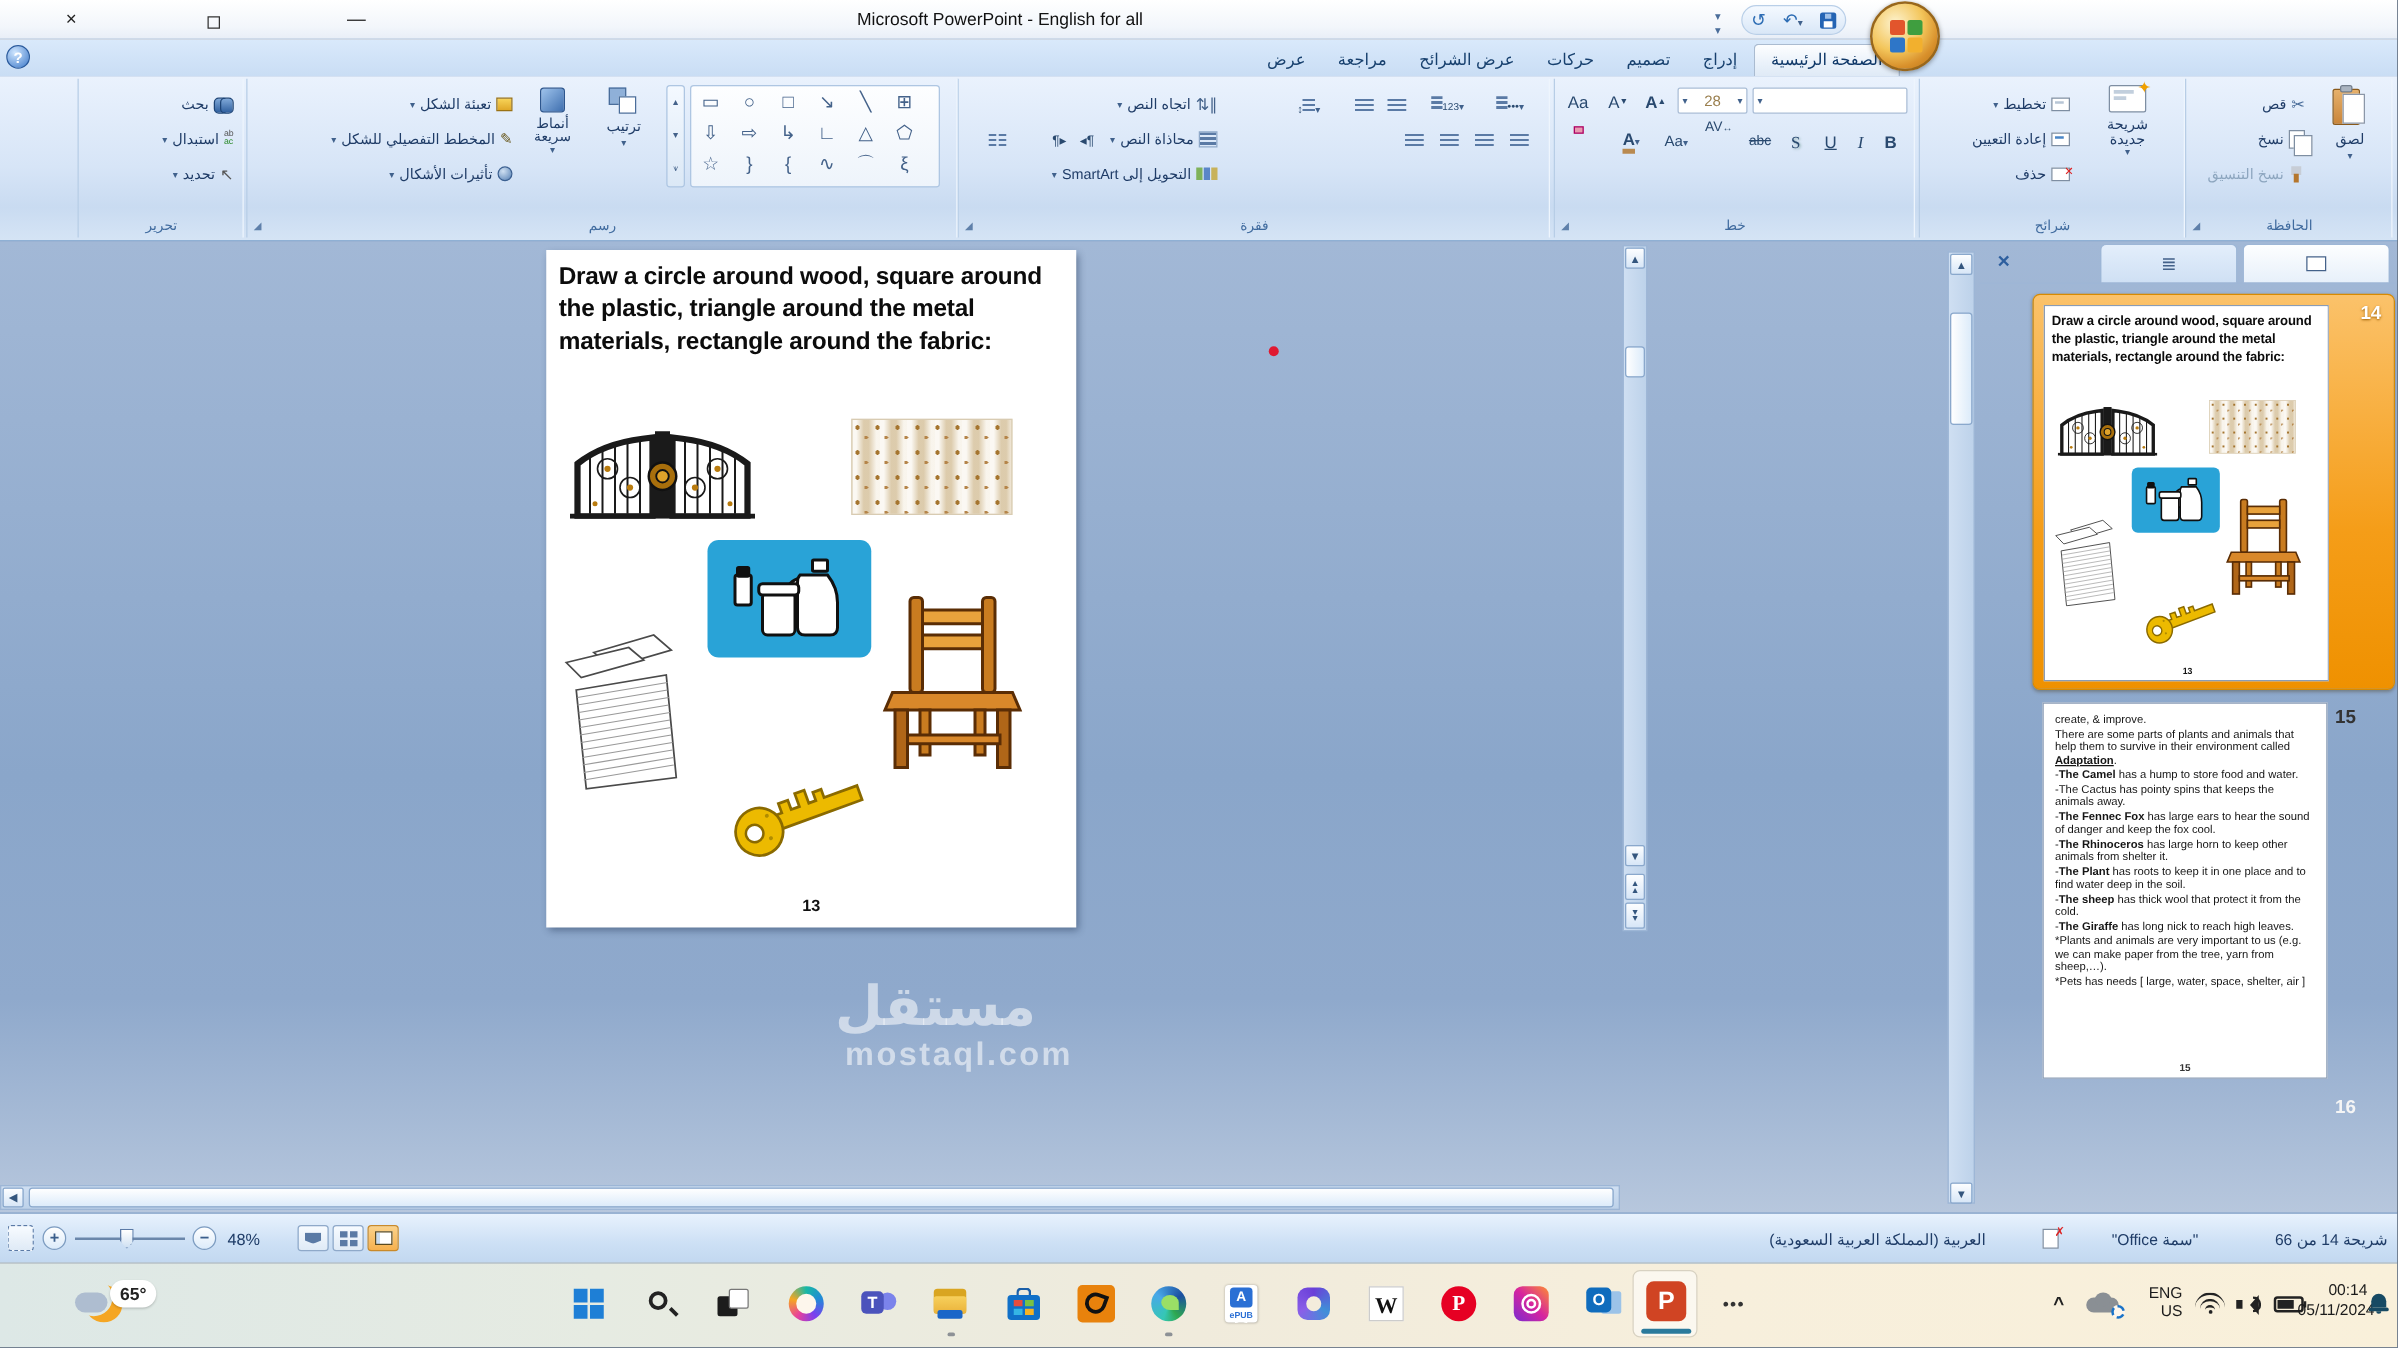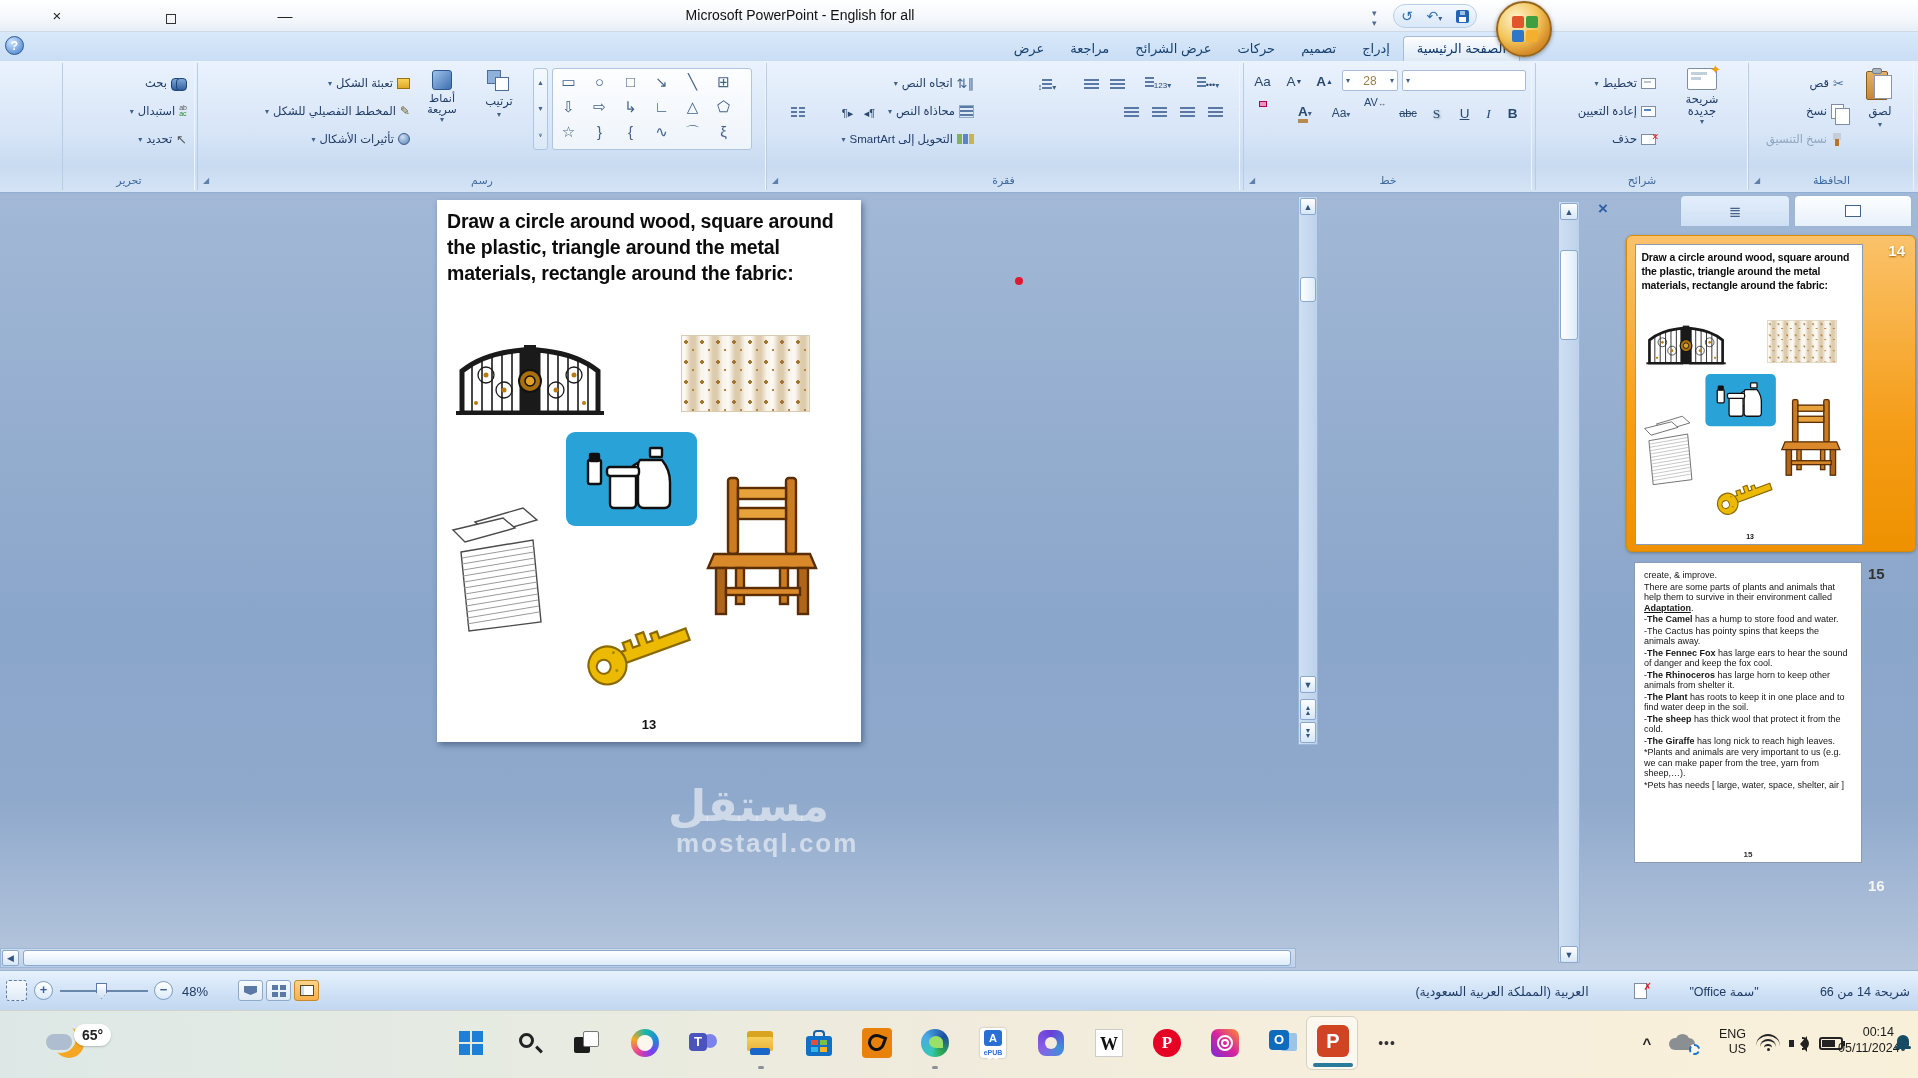--- a/index.html
+++ b/index.html
@@ -631,21 +631,21 @@
     <div class="a" style="left:1668px;top:13px;width:112px;font-size:12.5px;text-align:center" dir="rtl">"سمة Office"</div>
     <div class="a" style="left:1634px;top:10px;width:18px;height:20px">
       <span style="position:absolute;left:0;top:2px;width:13px;height:16px;background:#fff;border:1px solid #7e8ea2"></span>
       <span style="position:absolute;right:0;top:0;color:#d22;font-weight:700;font-size:10px">✗</span>
     </div>
     <div class="a" style="left:1380px;top:13px;width:244px;font-size:12.5px;text-align:center" dir="rtl">العربية (المملكة العربية السعودية)</div>
   </div>
 
   <div class="a taskbar"></div>
 
-  <div class="a" style="left:44px;top:1022px;width:120px;height:44px">
+  <div class="a" style="left:58px;top:1022px;width:120px;height:44px">
     <span class="a" style="left:2px;top:12px;width:26px;height:16px;background:#aebdd0;border-radius:8px"></span>
     <span class="a" style="left:10px;top:6px;width:30px;height:30px;border-radius:50%;box-shadow:inset -8px -5px 0 0 #f5a623"></span>
     <span class="a" style="left:30px;top:2px;padding:3px 8px;background:#fff;border-radius:12px;font-size:14px;font-weight:700;color:#222;box-shadow:0 1px 2px rgba(0,0,0,.2)">65°</span>
   </div>
 
   <div class="tkic" style="left:450px">
     <span style="display:grid;grid-template-columns:11px 11px;gap:2px">
         <i style="width:11px;height:11px;background:#1e7fd6"></i>
         <i style="width:11px;height:11px;background:#1e7fd6"></i>
         <i style="width:11px;height:11px;background:#1e7fd6"></i>

